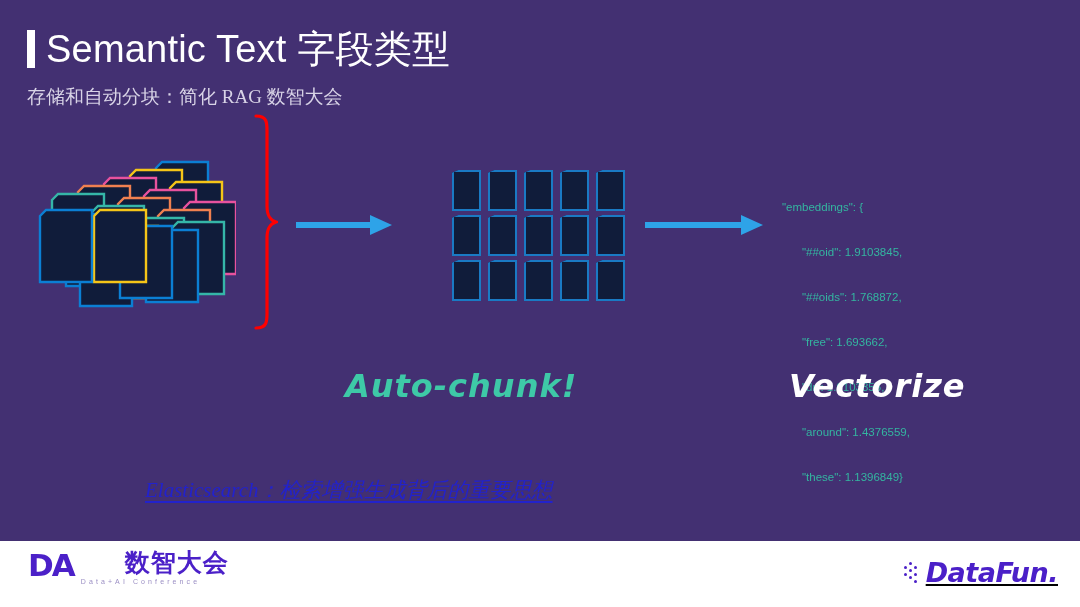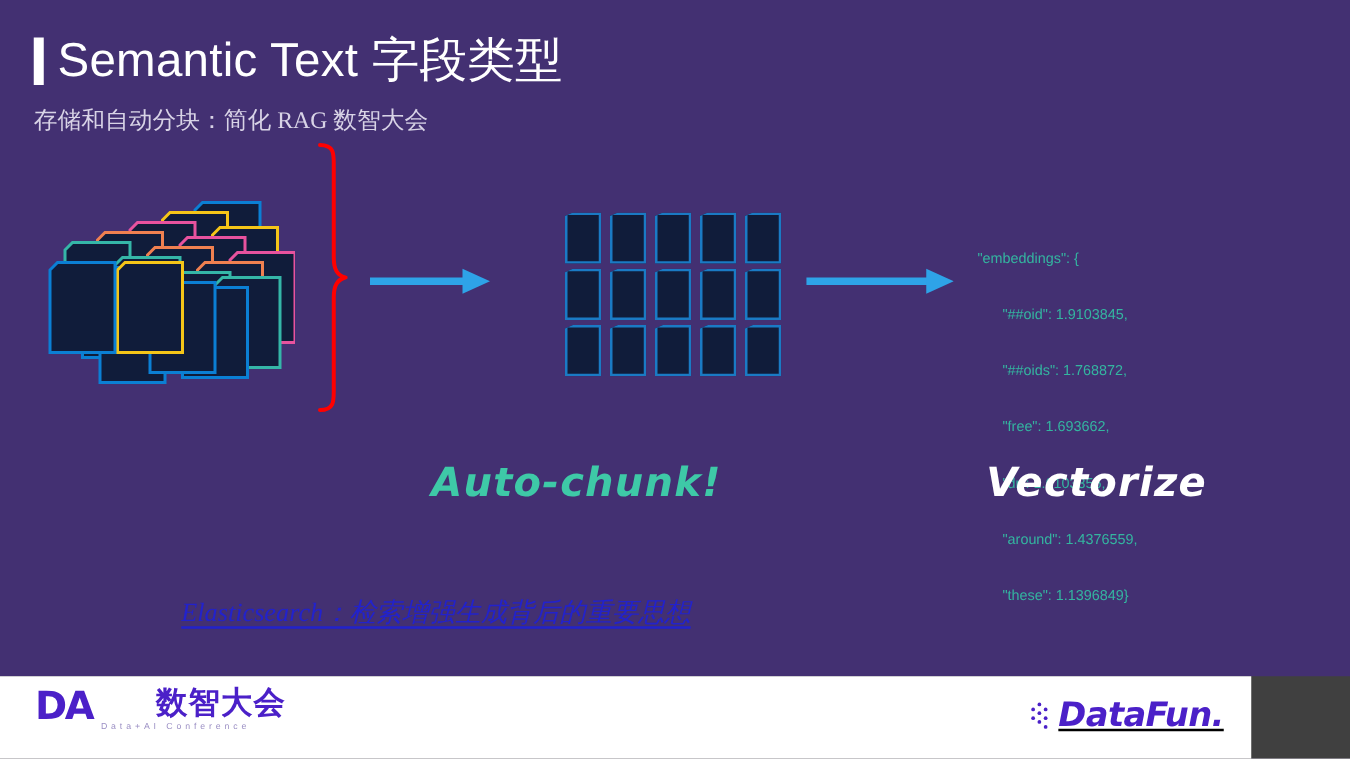--- a/index.html
+++ b/index.html
@@ -10,21 +10,21 @@
     width: 1080px;
     height: 607px;
     background: #ffffff;
     font-family: "Liberation Sans", sans-serif;
     overflow: hidden;
   }
   #slide {
     position: relative;
     width: 1080px;
     height: 607px;
-    background: #404040;
+    background: #f0abfc;
   }
   
   #canvas {
     position: absolute;
     left: 0;
     top: 0;
     width: 1080px;
     height: 541px;
     background: #433072;
     overflow: hidden;
@@ -155,21 +155,21 @@
     text-decoration: underline;
     text-underline-offset: 4px;
     white-space: nowrap;
     cursor: pointer;
   }
   
   #footer {
     position: absolute;
     left: 0;
     top: 541px;
-    width: 1001px;
+    width: 1080px;
     height: 66px;
     background: #ffffff;
   }
   #footer-logo-left {
     position: absolute;
     left: 28px;
     top: 8px;
     display: flex;
     align-items: flex-start;
   }

